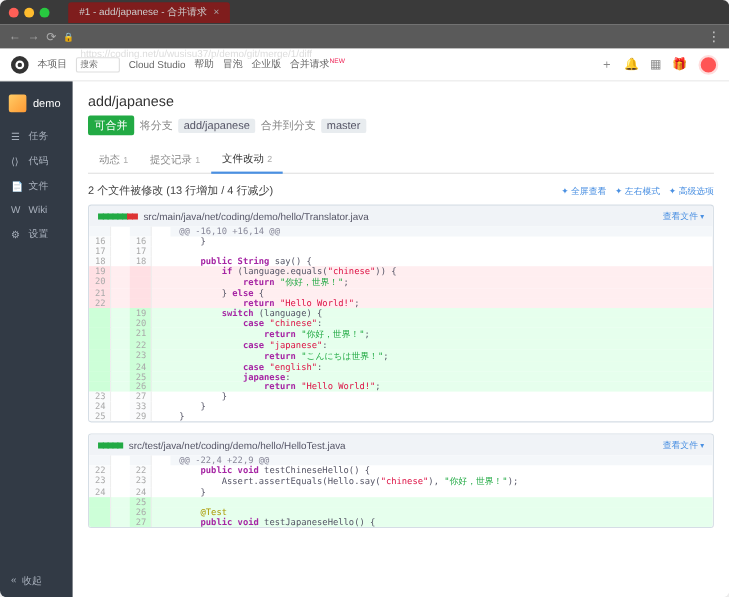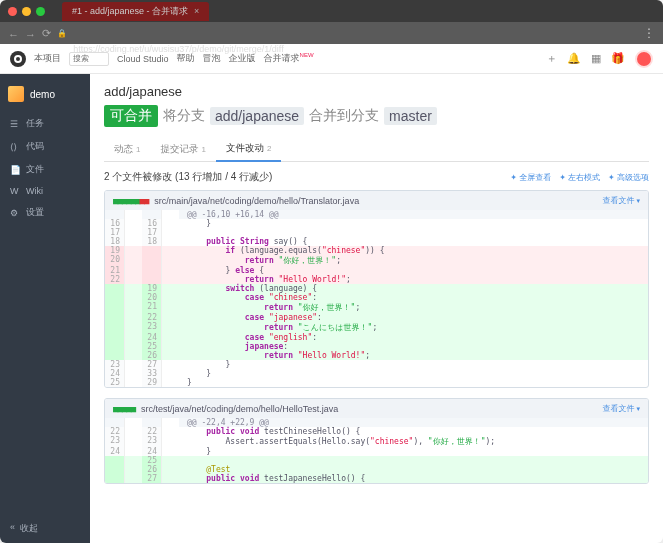--- a/index.html
+++ b/index.html
@@ -24,30 +24,30 @@
 .logo::after { content: ""; position: absolute; inset: 4px; border: 2px solid #fff; border-radius: 50%; }
 .header-link { color: #666; cursor: pointer; }
 .header-search { width: 40px; height: 14px; border: 1px solid #ddd; border-radius: 2px; font-size: 8px; padding: 0 3px; }
 .new-badge { color: #e25; font-size: 6px; vertical-align: super; }
 .header-right { margin-left: auto; display: flex; align-items: center; gap: 10px; }
 .header-icon { color: #888; font-size: 11px; cursor: pointer; }
 .avatar { width: 18px; height: 18px; background: #f55; border-radius: 50%; border: 2px solid #fdd; }
 
 
 .main { display: flex; height: calc(543px - 22px - 22px - 30px); }
-.sidebar { width: 90px; background: #323a45; color: #a8b0bc; padding: 8px 0; }
+.sidebar { width: 66px; background: #323a45; color: #a8b0bc; padding: 8px 0; }
 .project { display: flex; align-items: center; gap: 6px; padding: 4px 8px; color: #fff; font-size: 10px; }
 .project-icon { width: 16px; height: 16px; background: linear-gradient(135deg,#fc6,#f93); border-radius: 2px; }
 .side-item { display: flex; align-items: center; gap: 6px; padding: 5px 10px; font-size: 9px; cursor: pointer; }
 .side-item .icon { width: 10px; font-size: 9px; }
 .collapse { position: absolute; bottom: 8px; left: 10px; color: #a8b0bc; font-size: 9px; display: flex; gap: 5px; cursor: pointer; }
 
 .content { flex: 1; padding: 10px 14px; overflow-y: auto; color: #444; }
 .title { font-size: 13px; color: #333; margin-bottom: 6px; }
-.badges { display: flex; gap: 5px; align-items: center; margin-bottom: 10px; font-size: 14px; }
+.badges { display: flex; gap: 5px; align-items: center; margin-bottom: 10px; font-size: 10px; }
 .badge { padding: 2px 6px; border-radius: 2px; background: #eee; color: #666; }
 .badge.green { background: #2a4; color: #fff; }
 .badge-label { color: #888; }
 .branch { background: #e8ecef; color: #556; padding: 1px 5px; border-radius: 2px; }
 
 .tabs { display: flex; border-bottom: 1px solid #e0e0e0; margin-bottom: 8px; }
 .mtab { padding: 5px 10px; font-size: 9.5px; color: #888; cursor: pointer; display: flex; align-items: center; gap: 3px; }
 .mtab.active { color: #333; border-bottom: 2px solid #4a90e2; margin-bottom: -1px; }
 .count { font-size: 8px; color: #aaa; }
 

